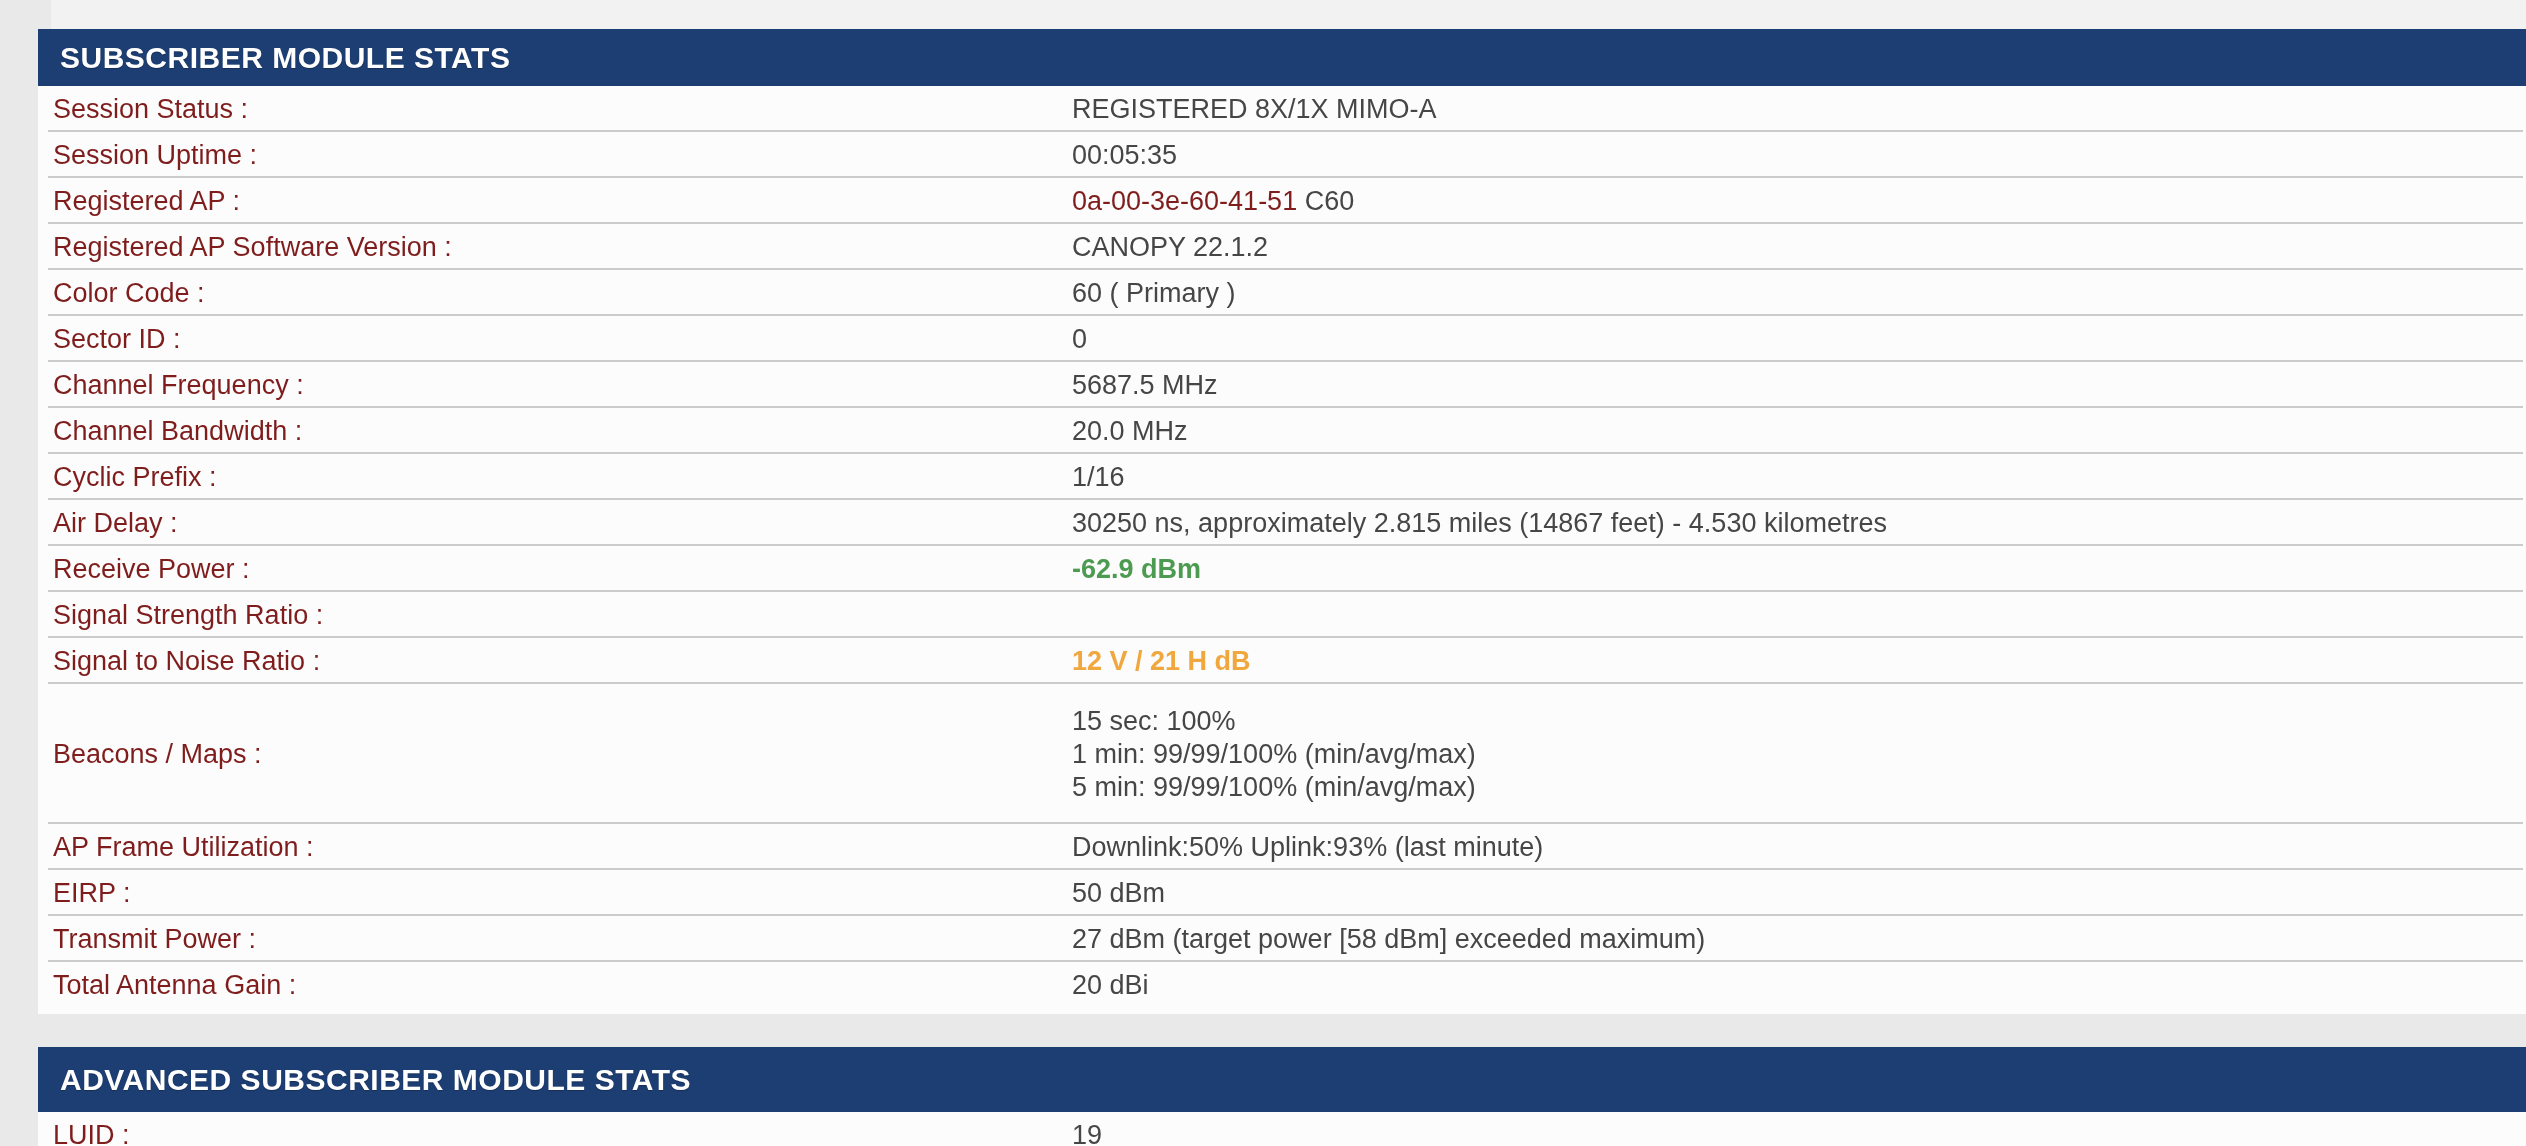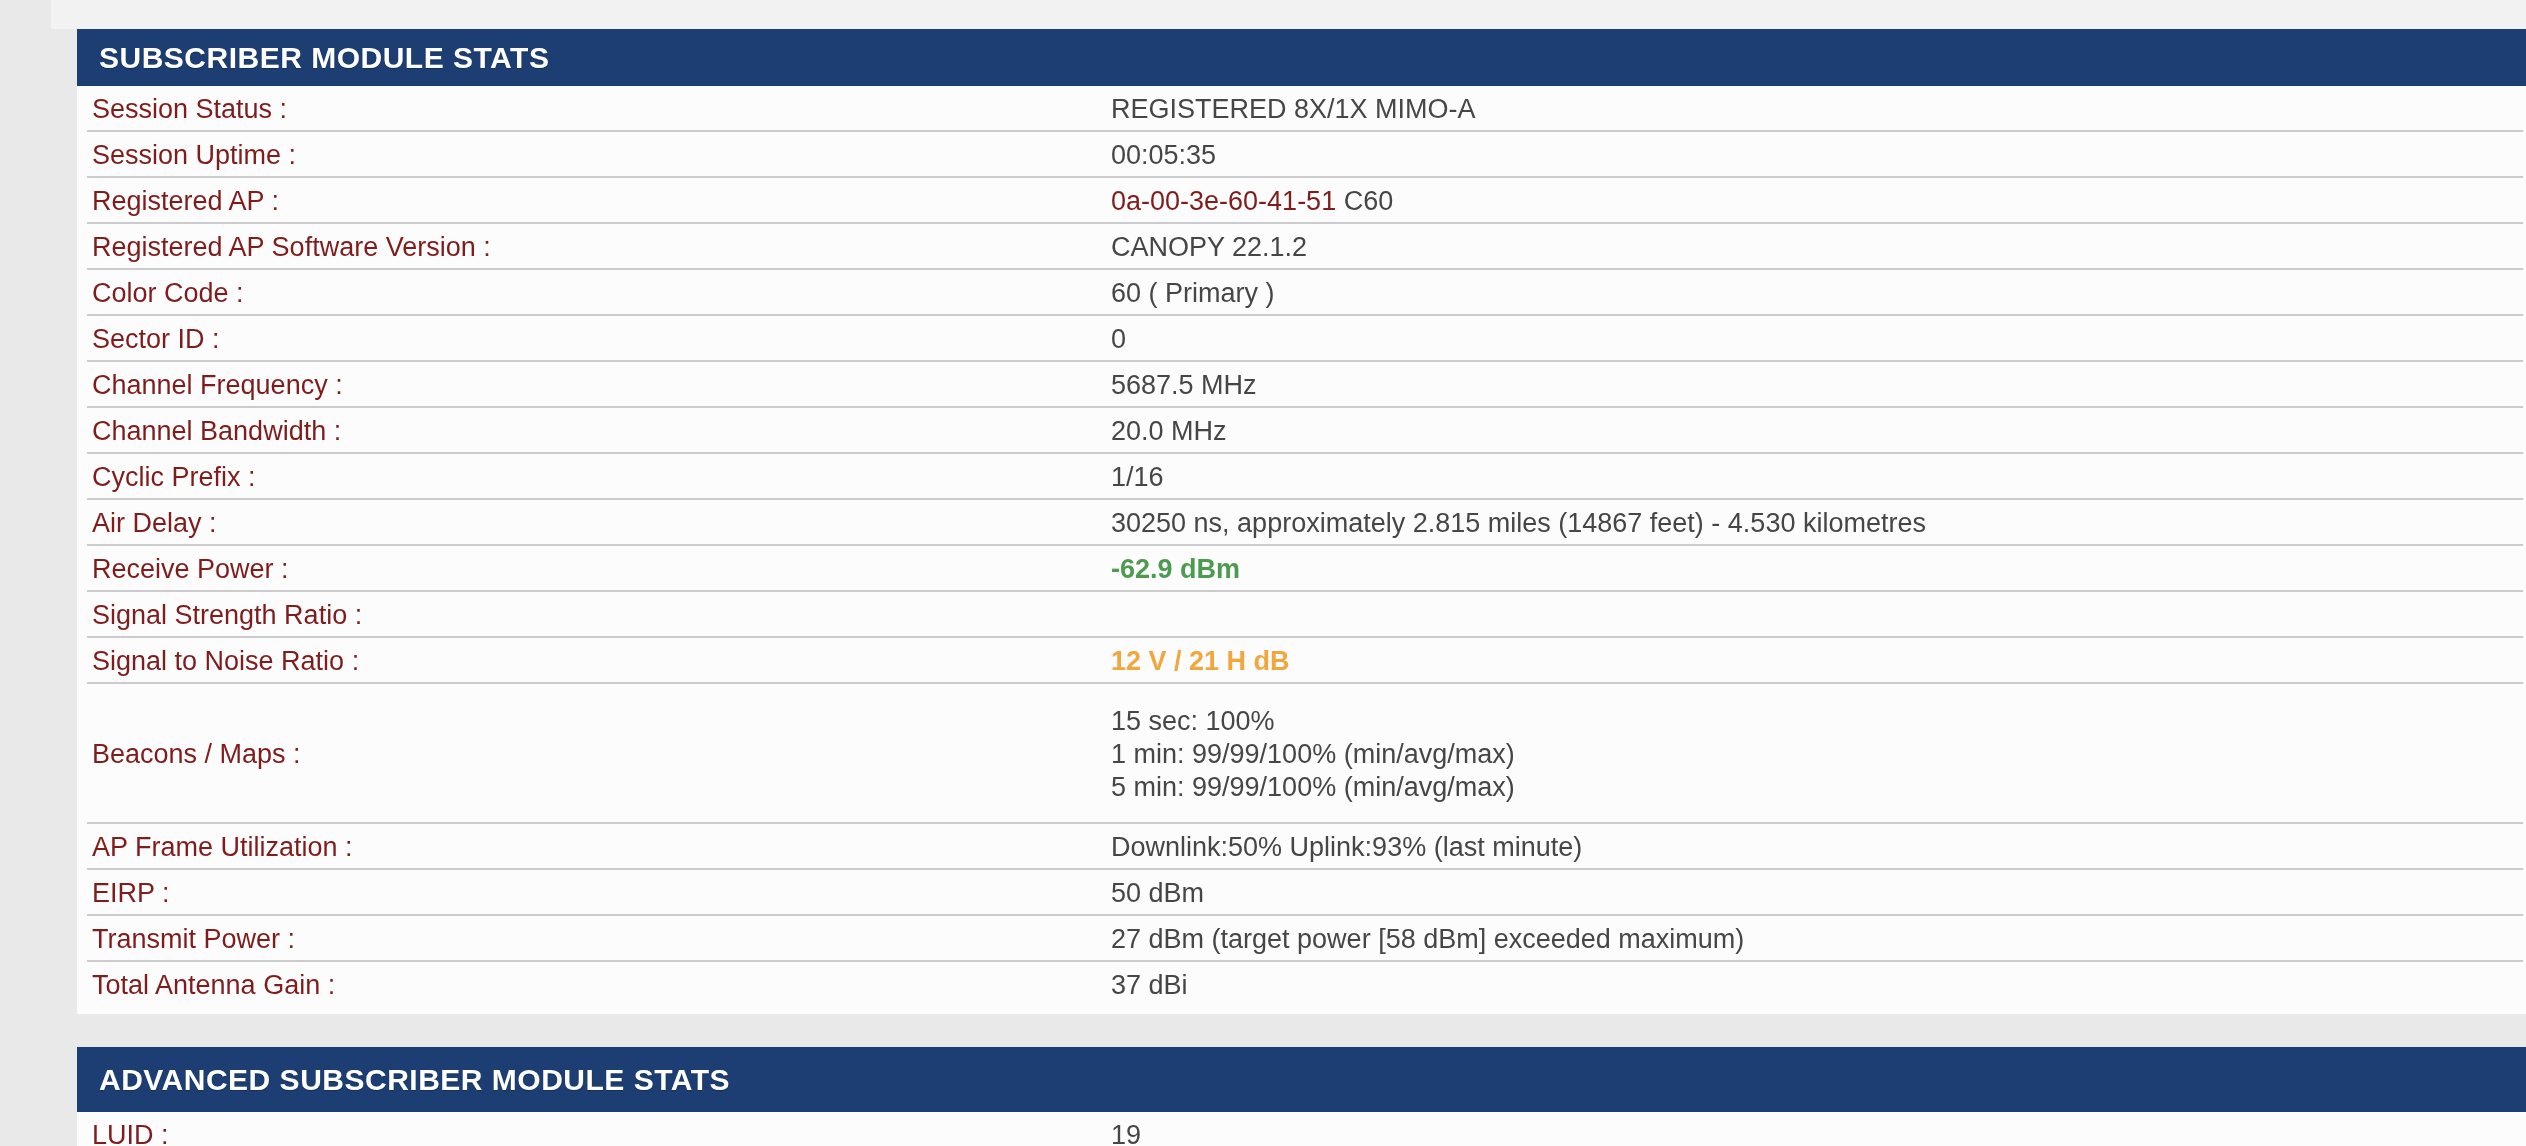--- a/index.html
+++ b/index.html
@@ -8,21 +8,21 @@
     overflow: hidden;
     background: #e9e9e9;
     font-family: "Liberation Sans", sans-serif;
   }
   .top-strip {
     margin-left: 51px;
     height: 29px;
     background: #f2f2f2;
   }
   .card {
-    margin-left: 77px;
+    margin-left: 38px;
     background: #fcfcfc;
   }
   .card-1 { margin-bottom: 33px; padding-bottom: 6px; }
   .card-header {
     height: 57px;
     background: #1d3e73;
     display: flex;
     align-items: center;
     padding-left: 22px;
     color: #ffffff;
@@ -144,21 +144,21 @@
         <div class="row">
           <div class="cell-label">EIRP :</div>
           <div class="cell-value"><span>50 dBm</span></div>
         </div>
         <div class="row">
           <div class="cell-label">Transmit Power :</div>
           <div class="cell-value"><span>27 dBm (target power [58 dBm] exceeded maximum)</span></div>
         </div>
         <div class="row">
           <div class="cell-label">Total Antenna Gain :</div>
-          <div class="cell-value"><span>37 dBi</span></div>
+          <div class="cell-value"><span>20 dBi</span></div>
         </div>
       </div>
   </section>
 
   <section class="card card-2">
     <header class="card-header">
       <span>ADVANCED SUBSCRIBER MODULE STATS</span>
     </header>
     <div class="rows">
         <div class="row">

